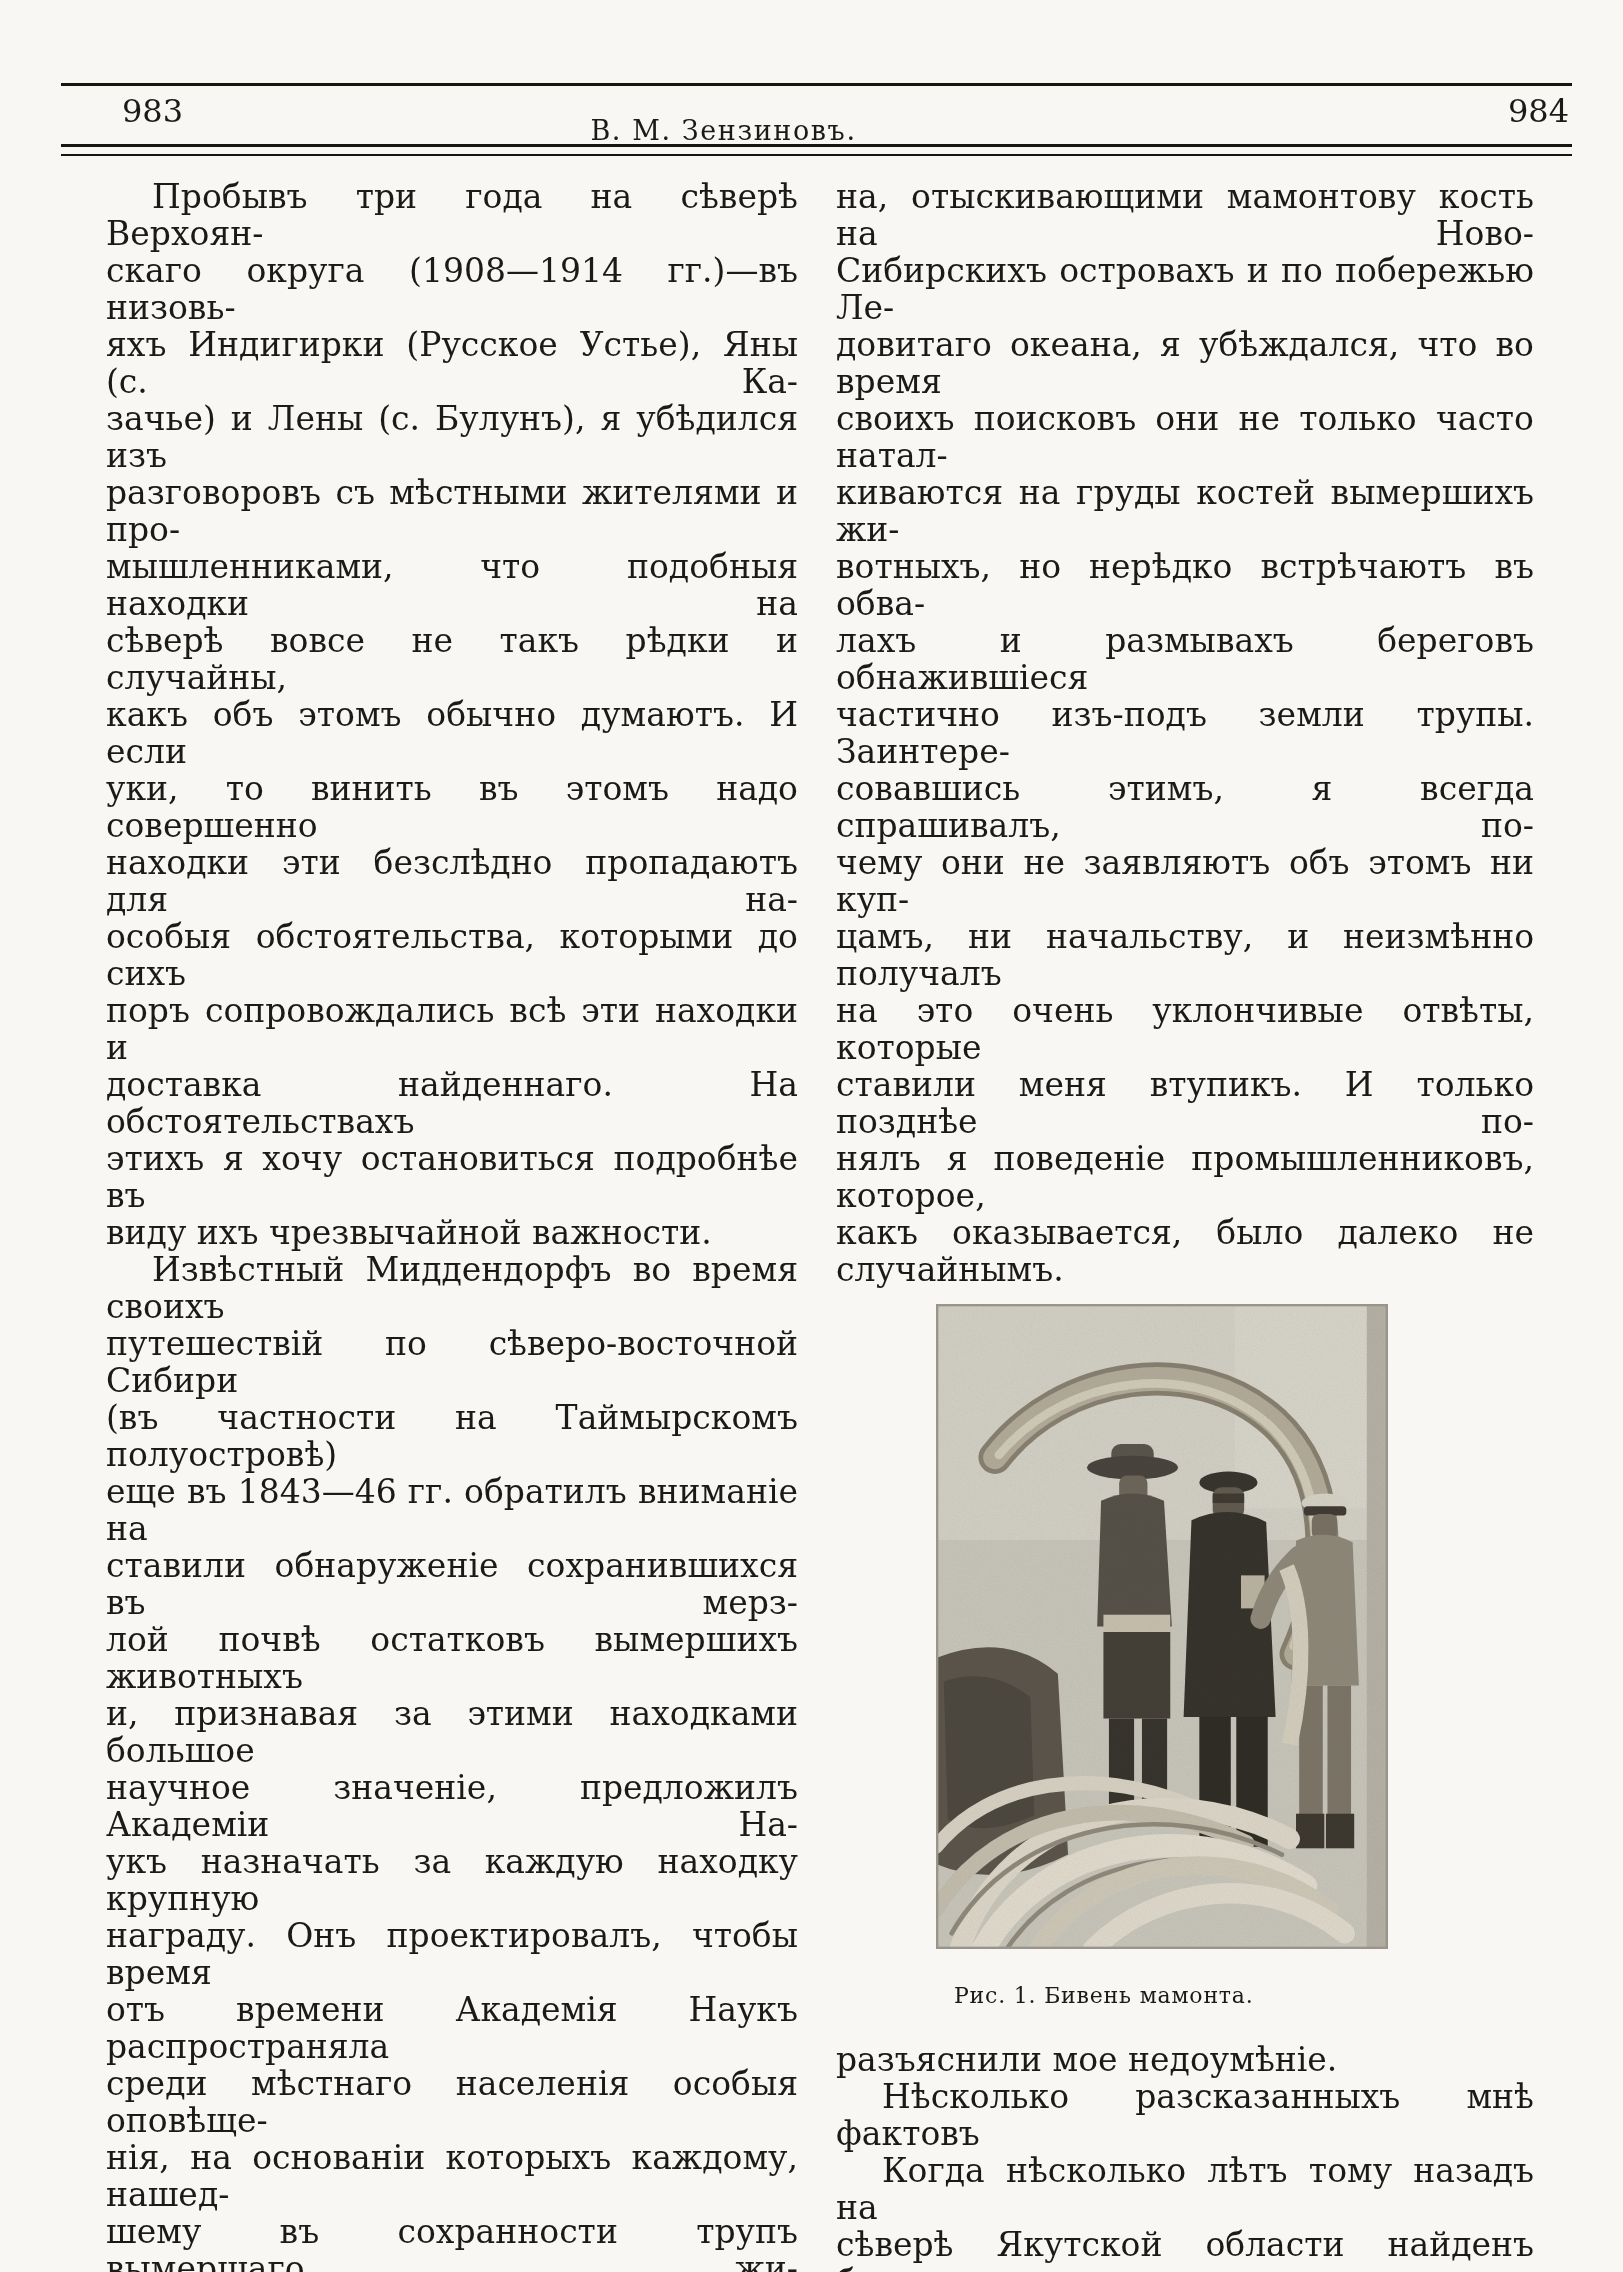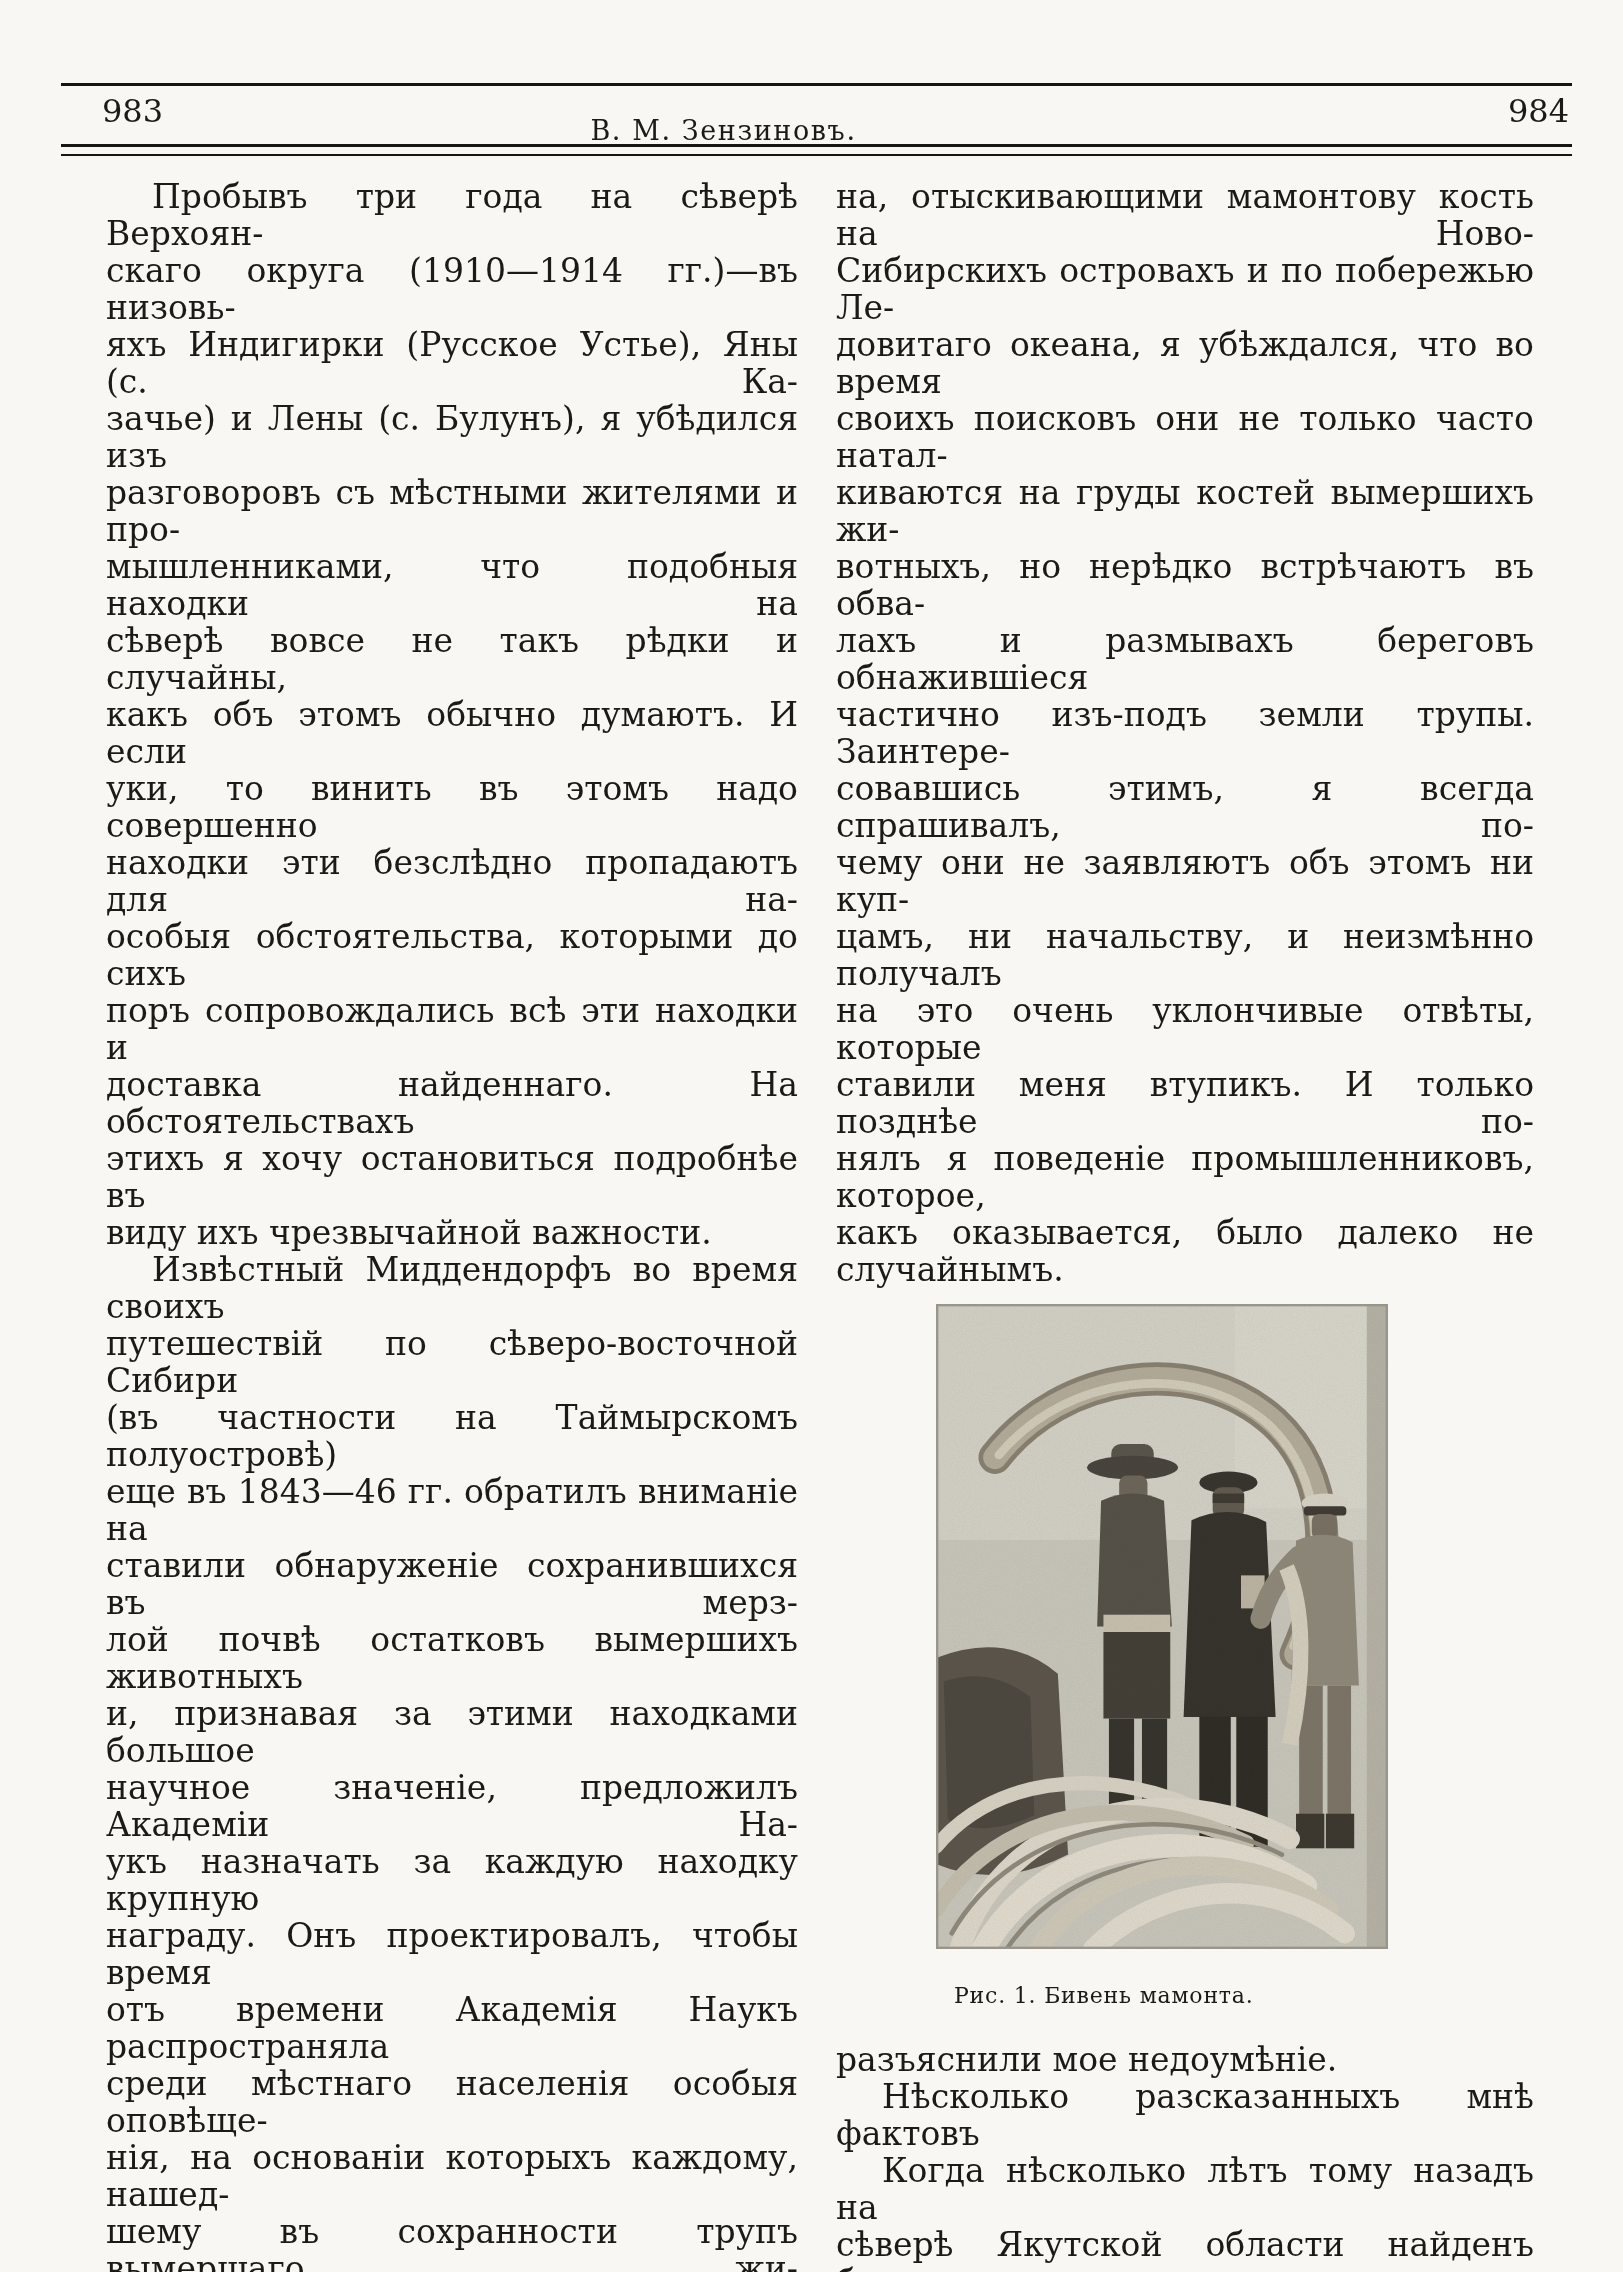--- a/index.html
+++ b/index.html
@@ -9,21 +9,21 @@
     font-family:"DejaVu Serif","Liberation Serif",serif;
     color:#1c1a17;
   }
   .page { position:absolute; inset:0; background:#f8f7f3; }
 
   
   .rule-top    { position:absolute; left:61px;  width:1511px; height:3.1px;  background:#17150f; top:83px; }
   .rule-b1     { position:absolute; left:61px;  width:1511px; height:3.1px;  background:#17150f; top:144px; }
   .rule-b2     { position:absolute; left:61px;  width:1511px; height:2.4px;  background:#17150f; top:154px; }
   .pagenum     { position:absolute; top:93px; font-size:32px; line-height:36px; }
-  .pagenum.left  { left:102px; }
+  .pagenum.left  { left:122px; }
   .pagenum.right { right:55px; }
   .header-title { position:absolute; top:115px; left:0; width:1447px; text-align:center;
                   font-size:27px; letter-spacing:1.6px; }
 
   
   .col { position:absolute; top:178px; }
   .col.left  { left:106px; width:692px; }
   .col.right { left:836px; width:698px; }
 
   .tline {
@@ -48,21 +48,21 @@
   <div class="rule-top"></div>
   <div class="pagenum left">983</div>
   <div class="header-title">В. М. Зензиновъ.</div>
   <div class="pagenum right">984</div>
   <div class="rule-b1"></div>
   <div class="rule-b2"></div>
 
   <div class="col left">
     <div>
         <div class="tline indent">Пробывъ три года на сѣверѣ Верхоян-</div>
-        <div class="tline">скаго округа (1910—1914 гг.)—въ низовь-</div>
+        <div class="tline">скаго округа (1908—1914 гг.)—въ низовь-</div>
         <div class="tline">яхъ Индигирки (Русское Устье), Яны (с. Ка-</div>
         <div class="tline">зачье) и Лены (с. Булунъ), я убѣдился изъ</div>
         <div class="tline">разговоровъ съ мѣстными жителями и про-</div>
         <div class="tline">мышленниками, что подобныя находки на</div>
         <div class="tline">сѣверѣ вовсе не такъ рѣдки и случайны,</div>
         <div class="tline">какъ объ этомъ обычно думаютъ. И если</div>
         <div class="tline">уки, то винить въ этомъ надо совершенно</div>
         <div class="tline">находки эти безслѣдно пропадаютъ для на-</div>
         <div class="tline">особыя обстоятельства, которыми до сихъ</div>
         <div class="tline">поръ сопровождались всѣ эти находки и</div>

